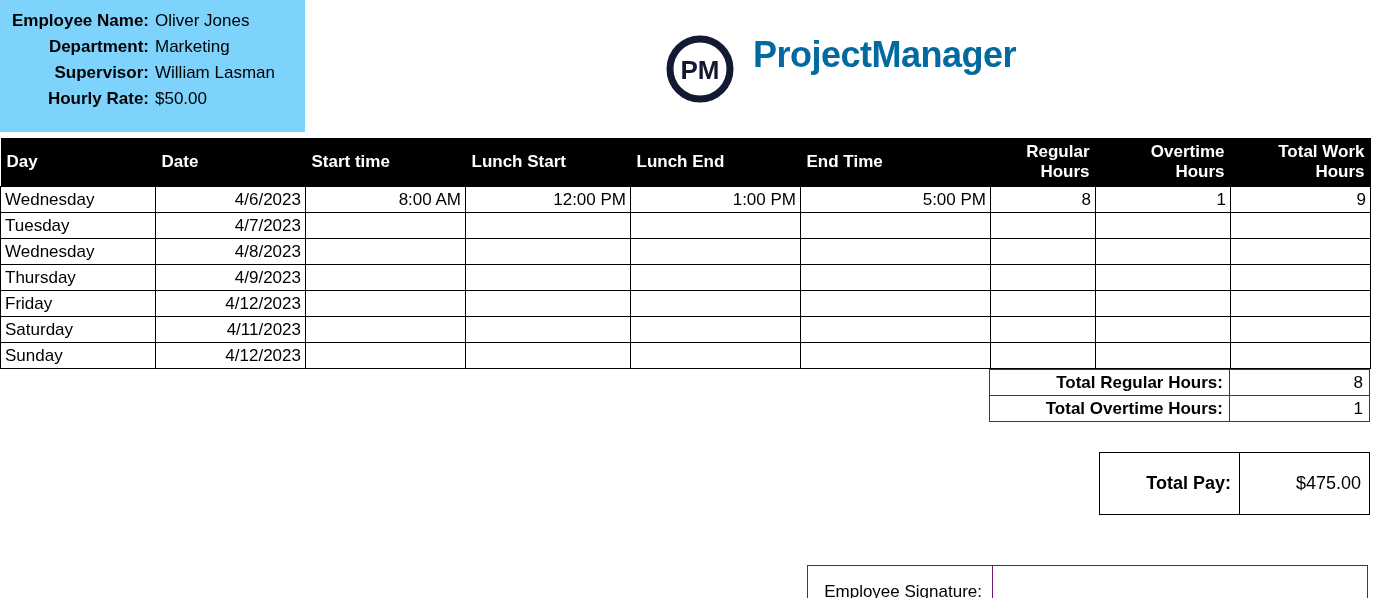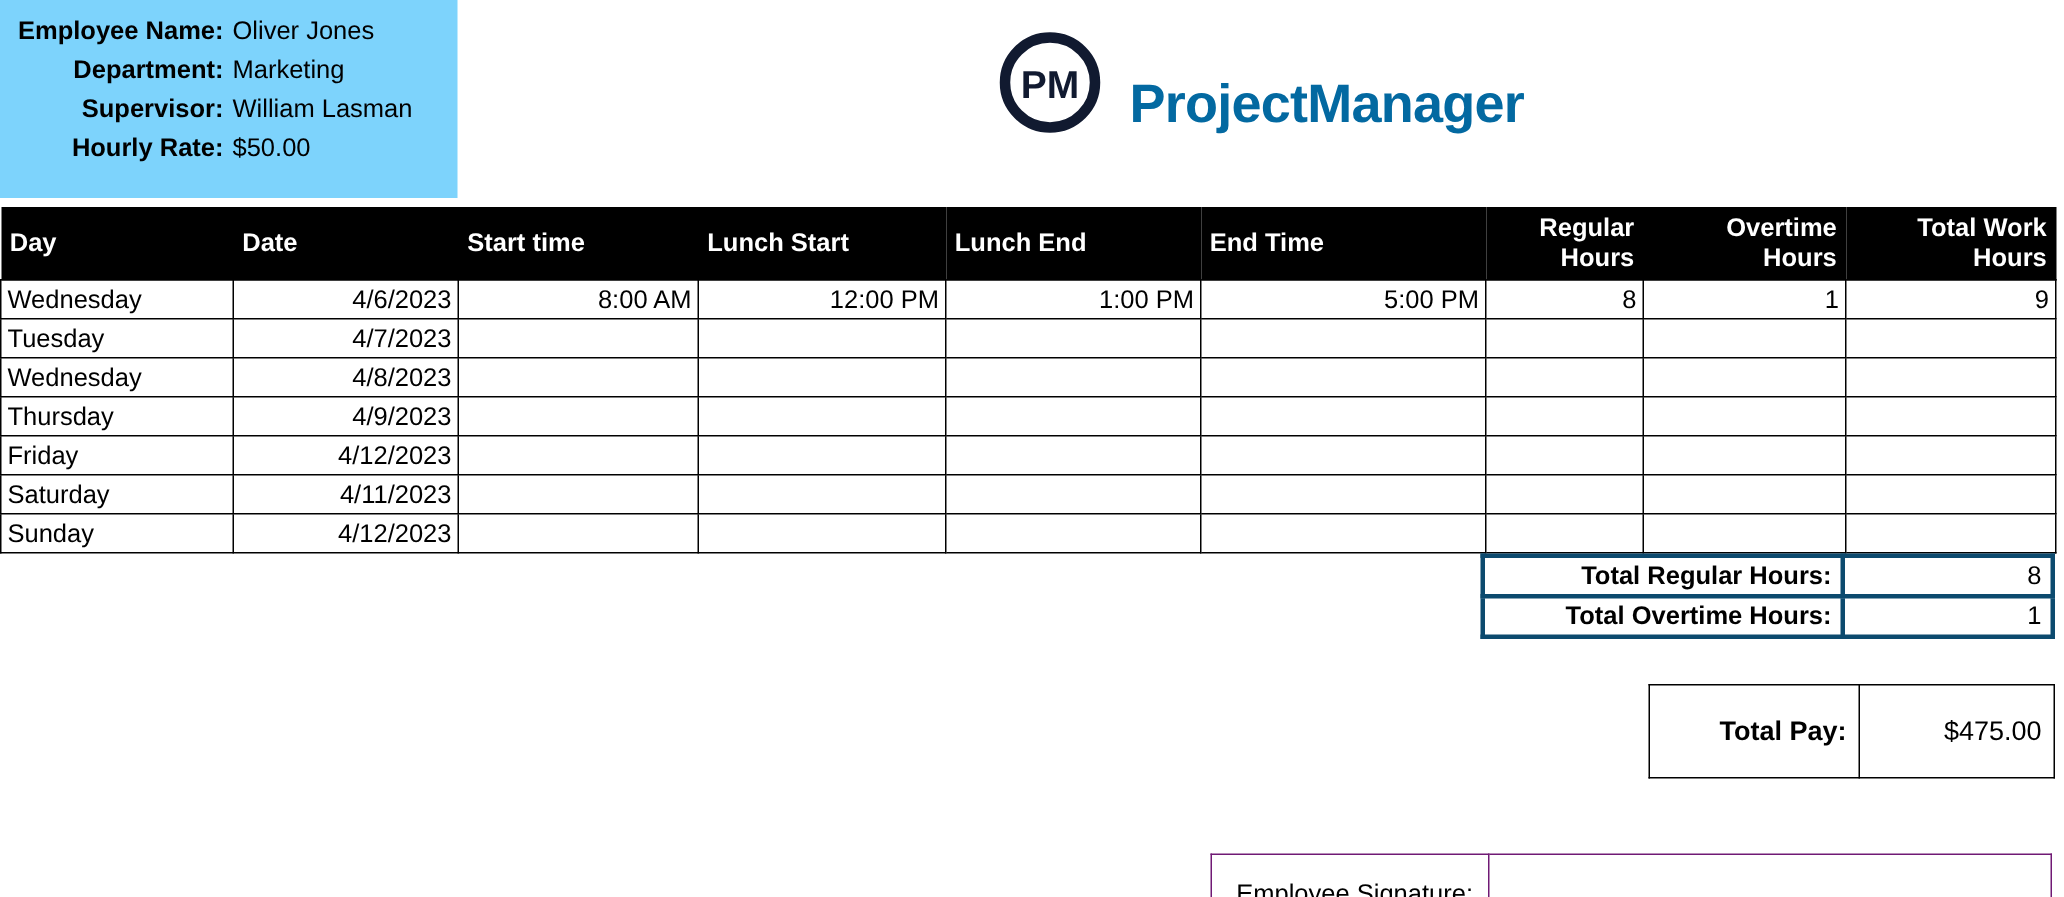--- a/index.html
+++ b/index.html
@@ -30,24 +30,24 @@
     text-align: right;
     font-weight: bold;
     padding-right: 6px;
   }
   .emp-value {
     text-align: left;
   }
   .brand {
     flex: 1;
     display: flex;
-    align-items: flex-end;
+    align-items: flex-start;
     justify-content: center;
     gap: 18px;
-    padding-top: 20px;
+    padding-top: 34px;
   }
   .brand svg { display: block; }
   .brand-text {
     font-size: 36px;
     font-weight: 800;
     color: #0369a1;
     letter-spacing: -0.5px;
   }
 
   table.timesheet {
@@ -89,21 +89,21 @@
   .totals {
     width: 1370px;
     display: flex;
     justify-content: flex-end;
   }
   table.tot {
     border-collapse: collapse;
     table-layout: fixed;
   }
   table.tot td {
-    border: 3px solid #0c4a6e;
+    border: 1px solid #0c4a6e;
     padding: 2px 6px;
     height: 26px;
     font-size: 17px;
   }
   .tot-label { width: 240px; text-align: right; font-weight: bold; }
   .tot-val   { width: 140px; text-align: right; }
 
   .pay-wrap {
     width: 1370px;
     display: flex;

